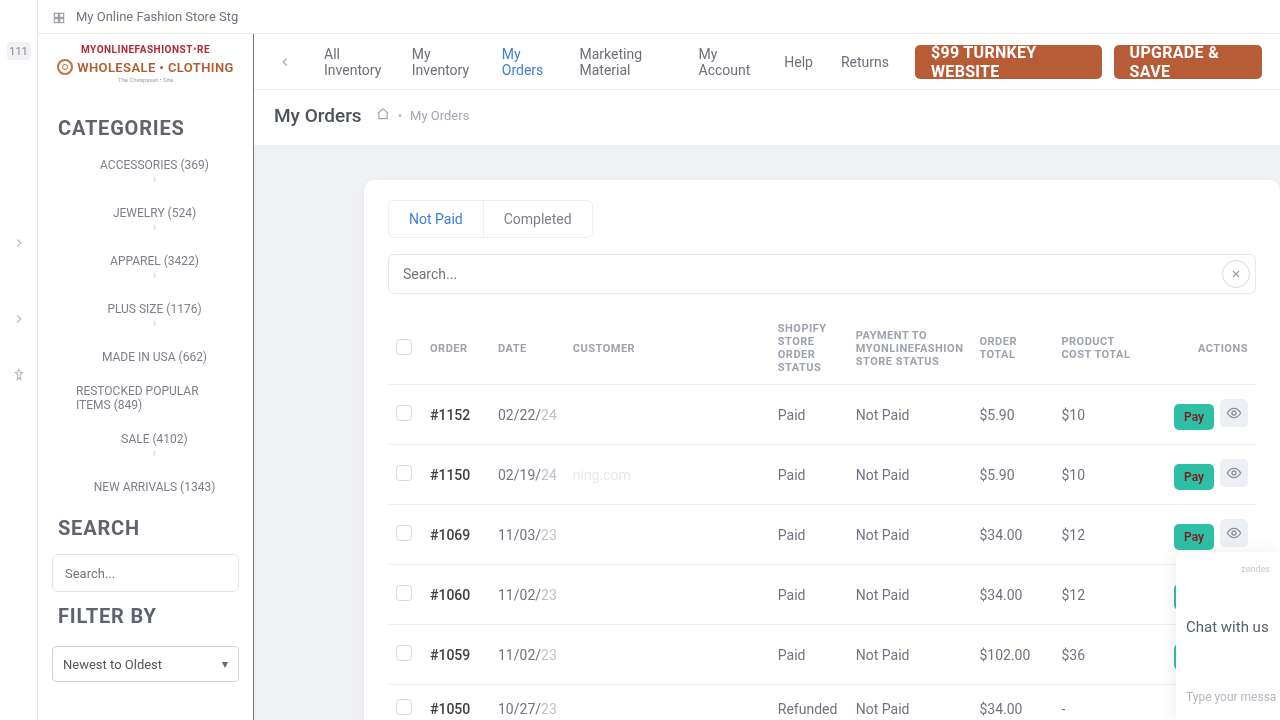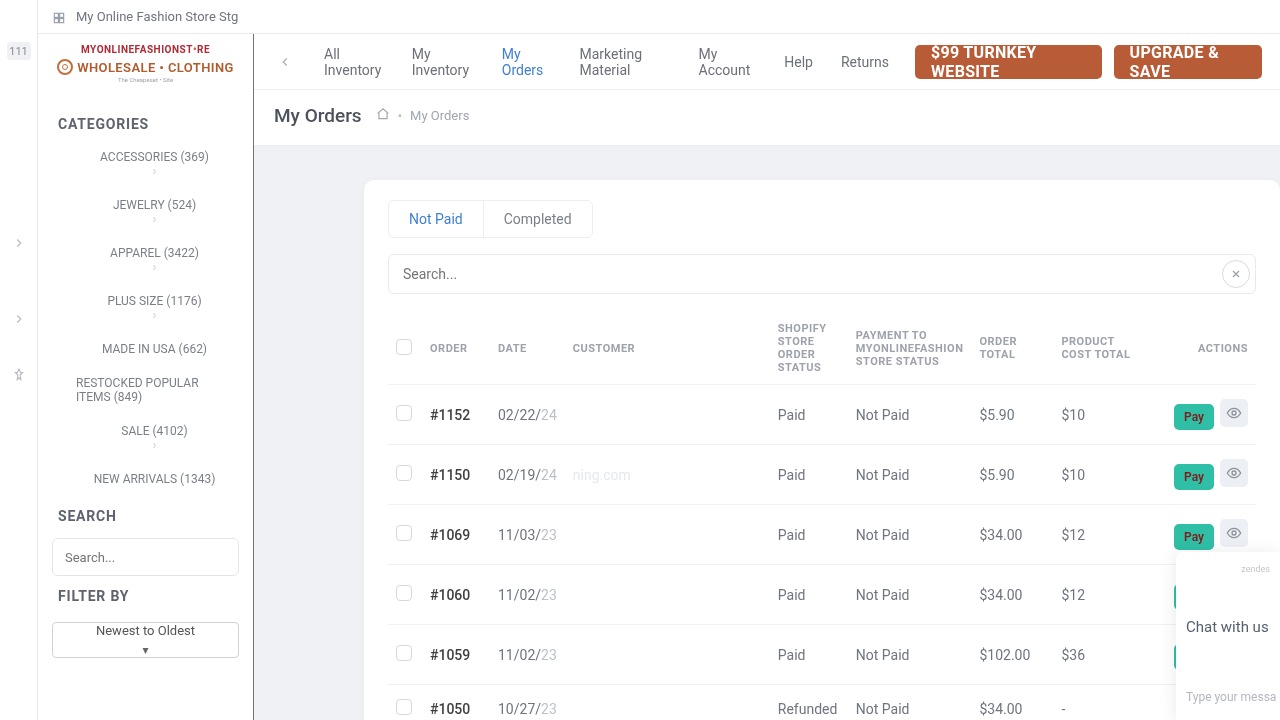--- a/index.html
+++ b/index.html
@@ -27,30 +27,30 @@
 .sidebar { width:216px; background:#fff; border-right:1px solid #737373; padding:10px 0 14px; overflow:hidden; }
 .logo { height:50px; margin:0 16px 10px; position:relative; }
 .logo .l1 { font-size:10px; letter-spacing:0.5px; color:#b02a37; font-weight:700; text-align:center; }
 .logo .l1 .dot { color:#d9534f; }
 .logo .l2 { margin-top:4px; display:flex; align-items:center; justify-content:center; gap:4px; }
 .logo .l2 .circ { width:16px; height:16px; border:2px solid #c0703d; border-radius:50%; position:relative; }
 .logo .l2 .circ::after { content:""; position:absolute; inset:3px; border:1px solid #c0703d; border-radius:50%; }
 .logo .l2 .txt { font-size:13px; color:#b05c2e; letter-spacing:0.4px; font-weight:600; }
 .logo .l3 { font-size:6px; color:#a0a4ad; text-align:center; margin-top:1px; }
 
-.section-title { font-size:14px; font-weight:700; color:#5e636f; letter-spacing:0.8px; padding:12px 20px 8px; }
+.section-title { font-size:20px; font-weight:700; color:#5e636f; letter-spacing:0.8px; padding:12px 20px 8px; }
 .cat-list { list-style:none; }
 .cat-list li { display:flex; align-items:center; justify-content:space-between; padding:10px 20px 10px 38px; font-size:12px; color:#7b7f89; cursor:pointer;flex-direction:column; }
 .cat-list li .chev { color:#c6c9d0; font-size:12px; }
 
 .side-search { padding:6px 14px 0; }
 .search-wrap { display:flex; border:1px solid #e2e4e9; border-radius:6px; overflow:hidden; height:38px; }
 .search-wrap input { flex:1; border:none; outline:none; font-size:13px; padding:0 12px; color:#888; }
 
-.filter-select { margin:10px 14px 0; height:36px; border:1px solid #cfd2d9; border-radius:4px; background:#fff; display:flex; align-items:center; justify-content:space-between; padding:0 10px; font-size:13px; color:#555;flex-direction:column; }
+.filter-select { margin:10px 14px 0; height:36px; border:1px solid #cfd2d9; border-radius:4px; background:#fff; display:flex; align-items:center; justify-content:space-between; padding:0 10px; font-size:13px; color:#555; }
 .filter-select .dd { color:#666; font-size:12px; }
 
 
 .content { flex:1; position:relative; overflow:hidden; }
 .topnav { background:#fff; height:56px; display:flex; align-items:center; padding:0 18px; gap:6px; border-bottom:1px solid #eceef2; }
 .collapse-btn { width:30px; height:30px; color:#b0b4bd; display:flex; align-items:center; justify-content:center; margin-right:6px; cursor:pointer; }
 .collapse-btn svg { width:14px; height:14px; stroke:currentColor; fill:none; stroke-width:2.5; }
 .nav-item { font-size:14px; color:#6c7079; padding:0 14px; height:56px; display:flex; align-items:center; cursor:pointer; }
 .nav-item.active { color:#3f7fd4; }
 .nav-btn { background:#b85c38; color:#fff; font-size:16px; font-weight:700; letter-spacing:0.3px; padding:0 16px; height:34px; border-radius:5px; display:flex; align-items:center; margin-left:6px; cursor:pointer; }

